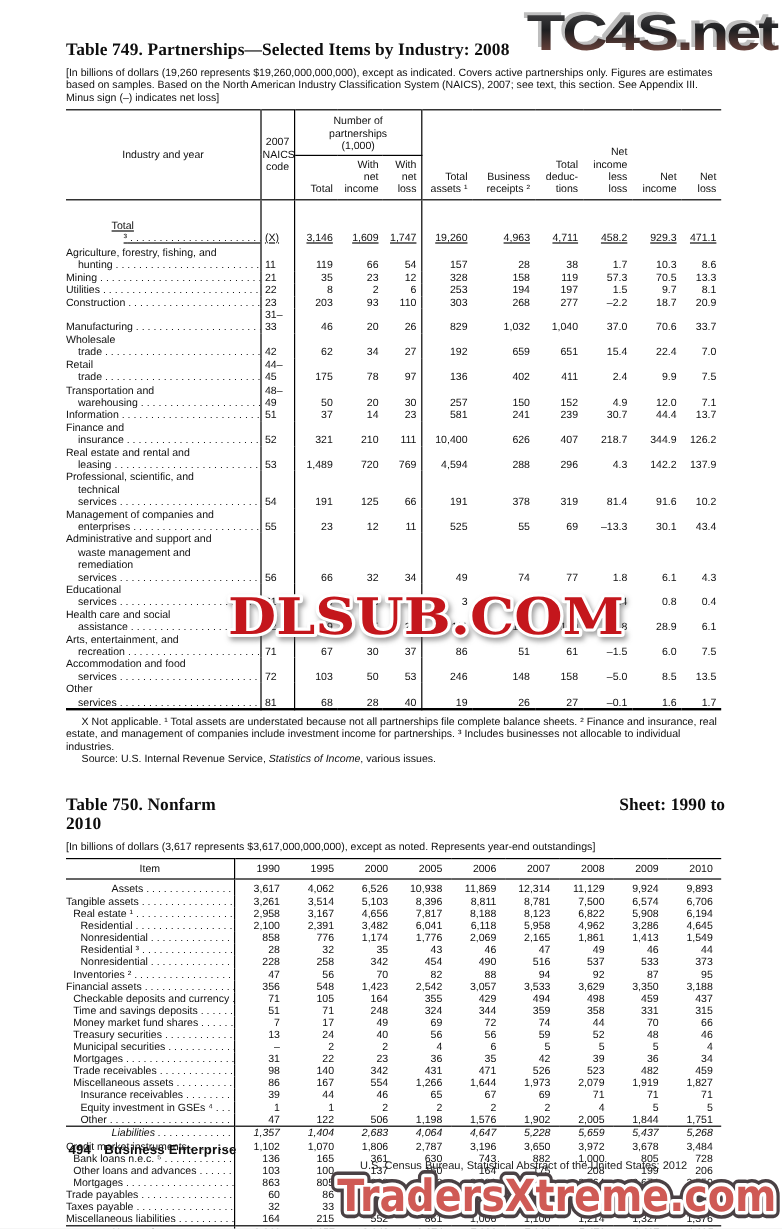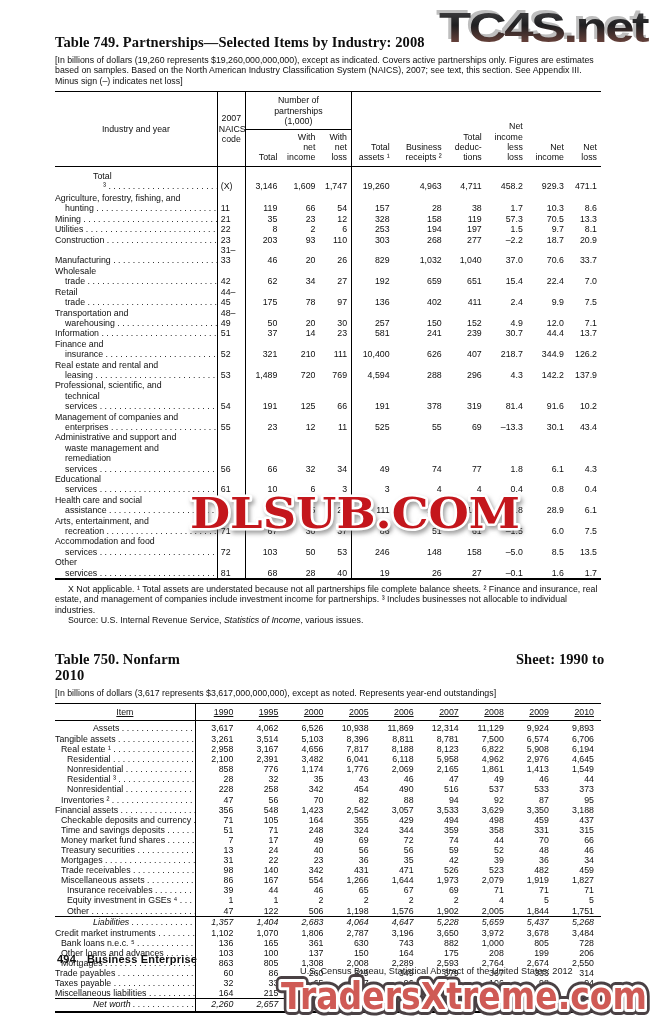--- a/index.html
+++ b/index.html
@@ -17,25 +17,25 @@
 
   
   .t749{border-top:1.5px solid #000;border-bottom:2px solid #000;margin-top:2px;}
   .t749 thead{border-bottom:1.5px solid #000;}
   .t749 th.industry{vertical-align:middle;text-align:center;}
   .t749 th.naics{vertical-align:middle;text-align:center;border-left:1px solid #000;border-right:1px solid #000;padding:2px 1px;}
   .t749 th.group{vertical-align:bottom;text-align:center;border-right:1px solid #000;border-bottom:1px solid #000;padding:3px 2px 2px;}
   .t749 th.sub{padding:2px 4px 3px 0;}
   .t749 th.sub.vr{border-right:1px solid #000;}
   .t749 th.rh{padding:2px 4px 3px 0;}
-  .t749 tbody tr:first-child td{padding-top:4px;padding-bottom:1.5px;}
+  .t749 tbody tr:first-child td{padding-top:16px;padding-bottom:1.5px;text-decoration:underline;}
 
   
   .t750{border-top:1.5px solid #000;border-bottom:2px solid #000;margin-top:2px;}
-  .t750 thead{border-bottom:1.5px solid #000;text-decoration:underline;}
+  .t750 thead{border-bottom:1.5px solid #000;}
   .t750 th.item{vertical-align:middle;text-align:center;border-right:1px solid #000;padding:3px 0;}
   .t750 th.yh{padding:3px 7px 3px 0;}
   .t750 td,.t750 th{line-height:10.1px;}
   .t750 td.num{padding-right:7px;}
   .t750 td.lbl{border-right:1px solid #000;}
   .t750 .lw{white-space:nowrap;}
 
   
   td.num{text-align:right;vertical-align:bottom;padding:0 4px 0 0;}
   td.cl-naics{text-align:left;border-left:1px solid #000;border-right:1px solid #000;padding:0 0 0 3px;}
@@ -531,21 +531,21 @@
               <td class="lbl i2">
                 <div class="lw"><span class="lt">Residential</span></div>
               </td>
               <td class="num">2,100</td>
               <td class="num">2,391</td>
               <td class="num">3,482</td>
               <td class="num">6,041</td>
               <td class="num">6,118</td>
               <td class="num">5,958</td>
               <td class="num">4,962</td>
-              <td class="num">2,976</td>
+              <td class="num">3,286</td>
               <td class="num">4,645</td>
             </tr>
             <tr>
               <td class="lbl i2">
                 <div class="lw"><span class="lt">Nonresidential</span></div>
               </td>
               <td class="num">858</td>
               <td class="num">776</td>
               <td class="num">1,174</td>
               <td class="num">1,776</td>
@@ -659,20 +659,34 @@
               </td>
               <td class="num">13</td>
               <td class="num">24</td>
               <td class="num">40</td>
               <td class="num">56</td>
               <td class="num">56</td>
               <td class="num">59</td>
               <td class="num">52</td>
               <td class="num">48</td>
               <td class="num">46</td>
+            </tr>
+            <tr>
+              <td class="lbl i1">
+                <div class="lw"><span class="lt">Municipal securities</span></div>
+              </td>
+              <td class="num">–</td>
+              <td class="num">2</td>
+              <td class="num">2</td>
+              <td class="num">4</td>
+              <td class="num">6</td>
+              <td class="num">5</td>
+              <td class="num">5</td>
+              <td class="num">5</td>
+              <td class="num">4</td>
             </tr>
             <tr>
               <td class="lbl i1">
                 <div class="lw"><span class="lt">Mortgages</span></div>
               </td>
               <td class="num">31</td>
               <td class="num">22</td>
               <td class="num">23</td>
               <td class="num">36</td>
               <td class="num">35</td>

